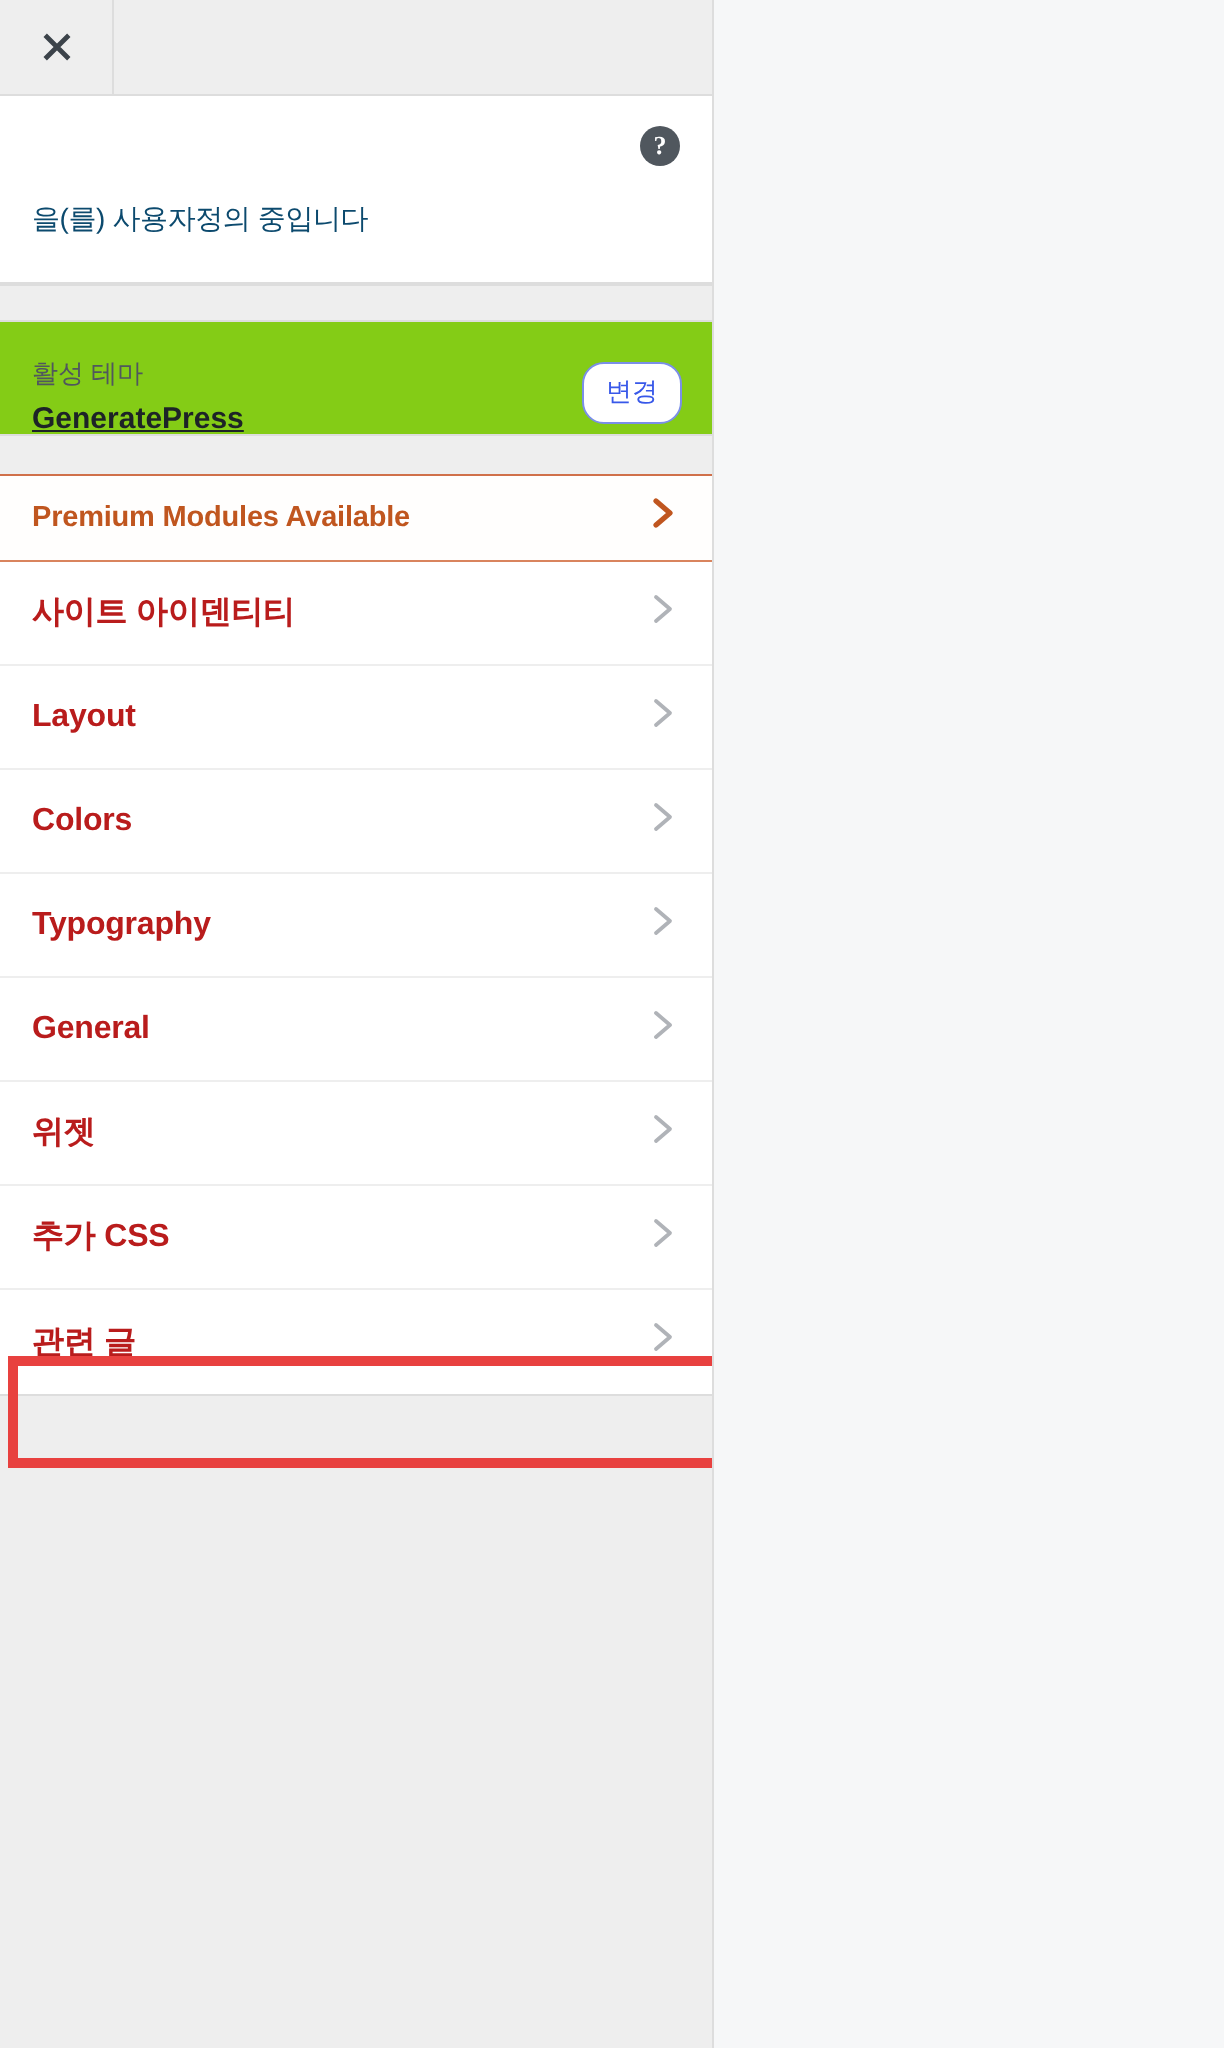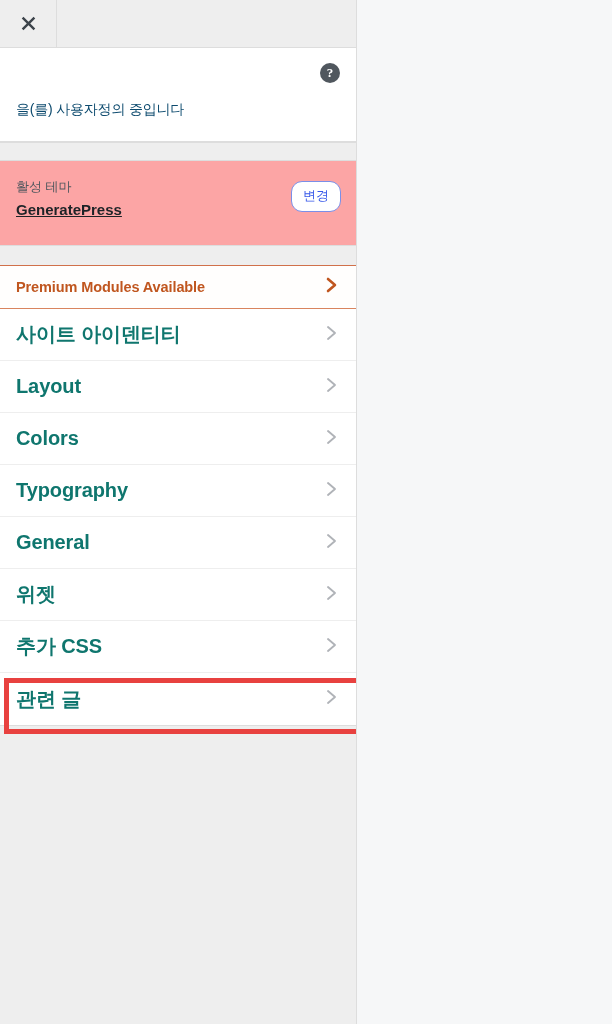--- a/index.html
+++ b/index.html
@@ -112,22 +112,22 @@
     border-top: 1px solid #dddddd;
     border-bottom: 1px solid #dddddd;
     box-sizing: border-box;
   }
   .spacer-18 { height: 19px; }
   .spacer-20 { height: 20px; border-bottom: none; }
 
   
   .theme-block {
     position: relative;
-    background: #fca5a5;
-    height: 84px;
+    background: #84cc16;
+    height: 56px;
     box-sizing: border-box;
     padding: 17px 16px 0 16px;
   }
   .theme-label {
     font-size: 13px;
     color: #50575e;
     line-height: 18px;
   }
   .theme-name {
     font-size: 15px;
@@ -164,23 +164,23 @@
     background: #ffffff;
     border-bottom: 1px solid #eeeeee;
     display: flex;
     align-items: center;
     padding-left: 16px;
     padding-right: 42px;
     cursor: pointer;
   }
   .panel-row:last-child { border-bottom: none; }
   .panel-row .row-label {
-    font-size: 20px;
+    font-size: 16px;
     font-weight: bold;
-    color: #0f766e;
+    color: #b91c1c;
     letter-spacing: -0.1px;
   }
   .panel-row .chev {
     position: absolute;
     right: 18px;
     top: 50%;
     transform: translateY(-50%);
     display: block;
   }
 

